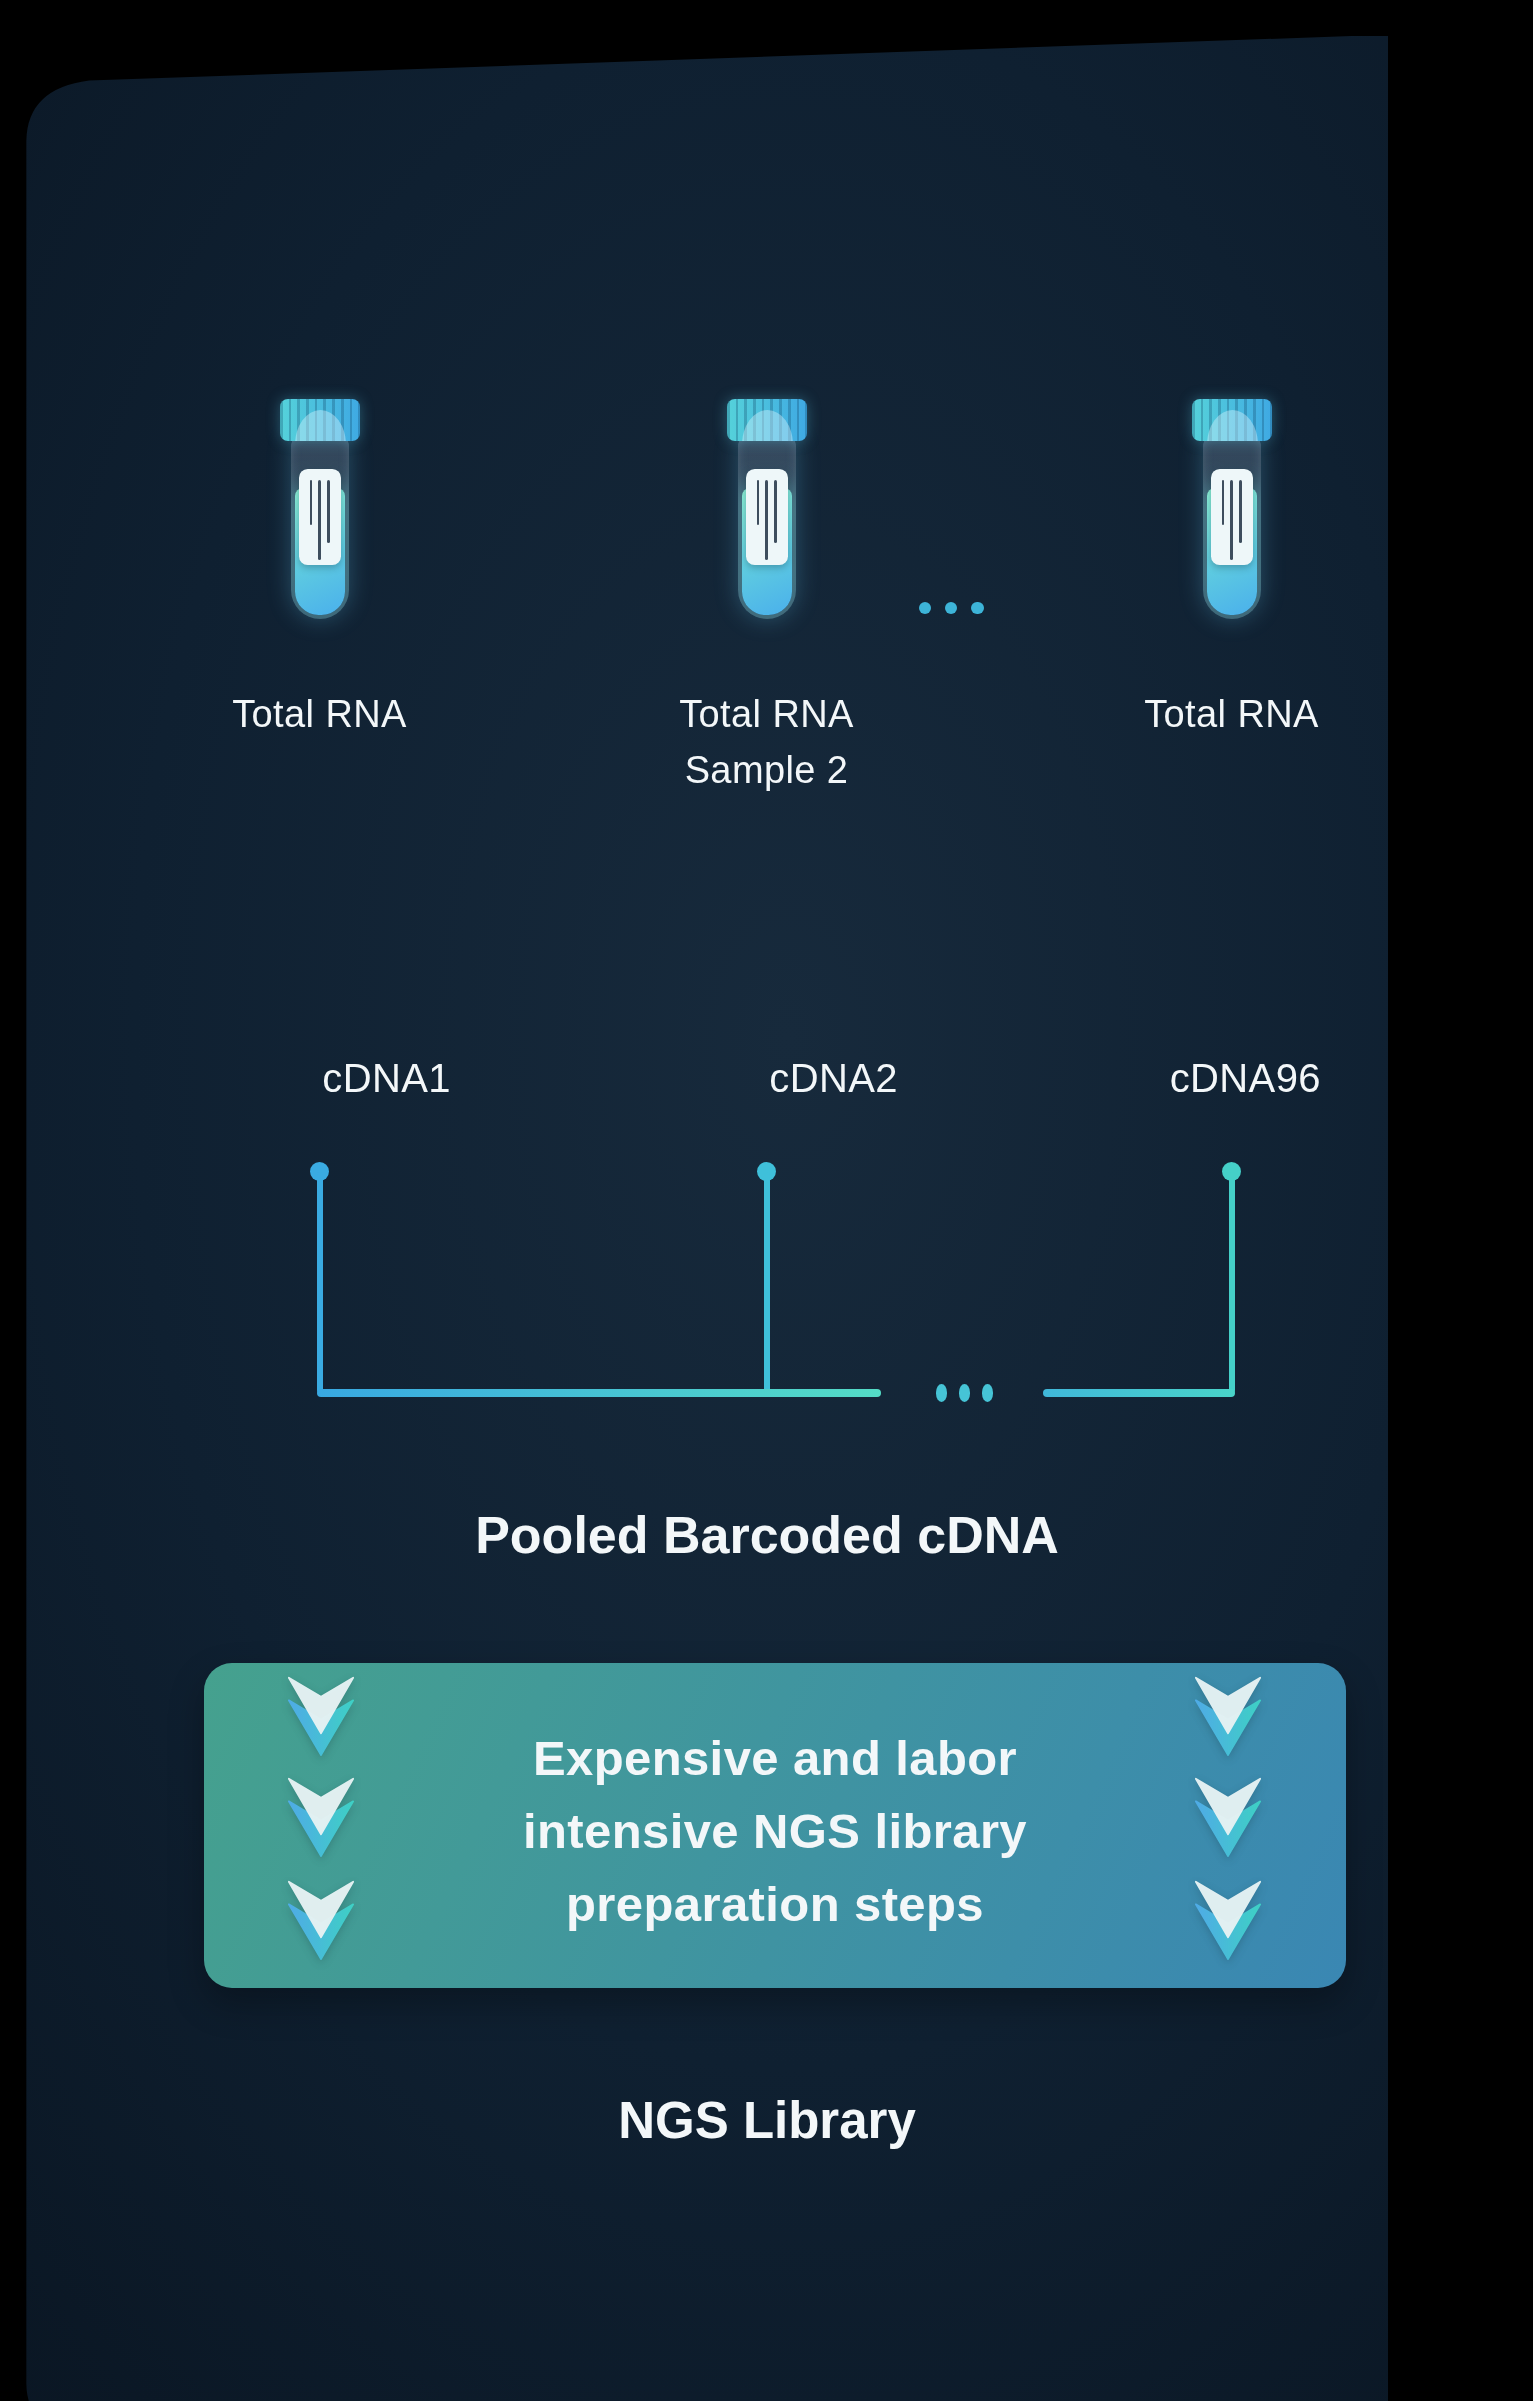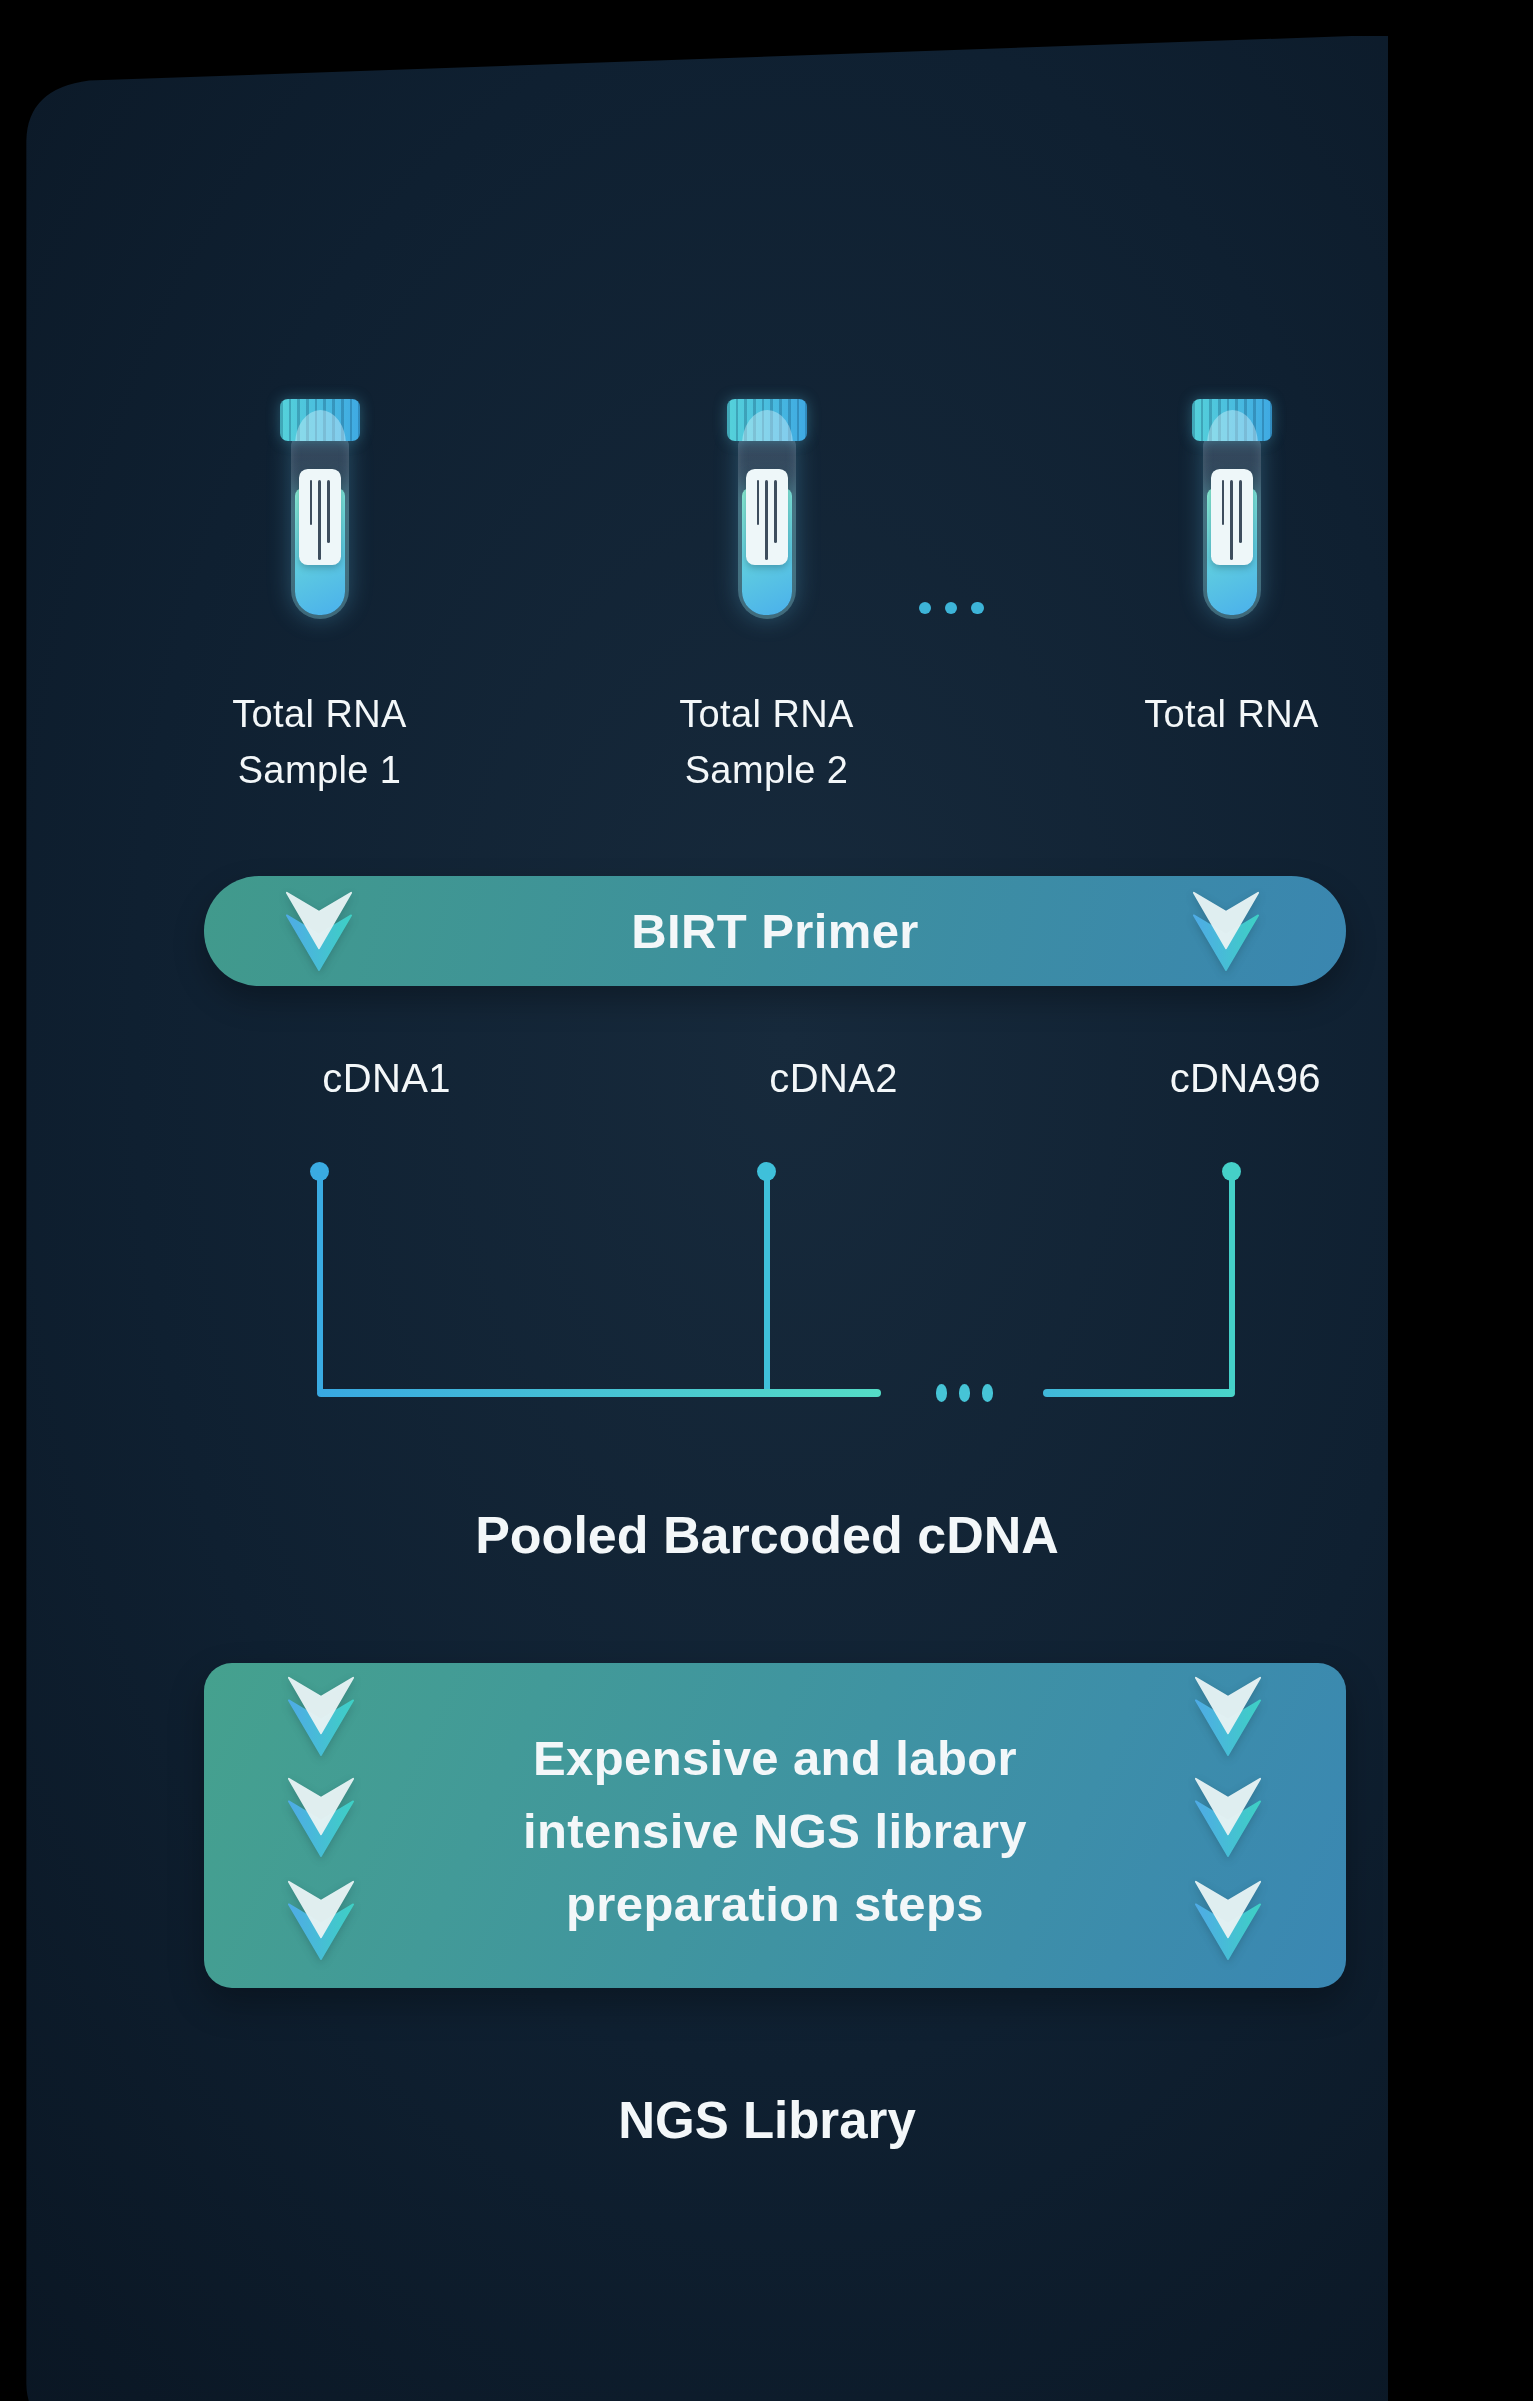--- a/index.html
+++ b/index.html
@@ -149,39 +149,29 @@
   </div>
 
   <div class="dots-row" style="left:919px; top:566px">
     <span class="dot"></span>
     <span class="dot"></span>
     <span class="dot"></span>
   </div>
 
   <div class="caption" style="left:145px; top:650px">
     <div>Total RNA</div>
-    <div>Sample 1</div>
   </div>
   <div class="caption" style="left:592px; top:650px">
     <div>Total RNA</div>
     <div>Sample 2</div>
   </div>
   <div class="caption" style="left:1057px; top:650px">
     <div>Total RNA</div>
   </div>
 
-  <div class="banner">
-    <svg class="chev" style="left:81px; top:15px" viewBox="0 0 76 92">
-      <use href="#chev" xlink:href="#chev" xmlns:xlink="http://www.w3.org/1999/xlink"></use>
-      </svg>
-    <span class="banner-text">BIRT Primer</span>
-    <svg class="chev" style="left:988px; top:15px" viewBox="0 0 76 92">
-      <use href="#chev" xlink:href="#chev" xmlns:xlink="http://www.w3.org/1999/xlink"></use>
-      </svg>
-  </div>
 
   <div class="cdna-label" style="left:189px; top:1020px">cDNA1</div>
   <div class="cdna-label" style="left:636px; top:1020px">cDNA2</div>
   <div class="cdna-label" style="left:1059px; top:1020px">cDNA96</div>
 
   <div class="cdna-dot" style="left:310px; background:#3aabe2"></div>
   <div class="cdna-dot" style="left:757px; background:#3fc0da"></div>
   <div class="cdna-dot" style="left:1222px; background:#45d0c8"></div>
 
   <div class="stem" style="left:317px; background:#3aabe2"></div>

